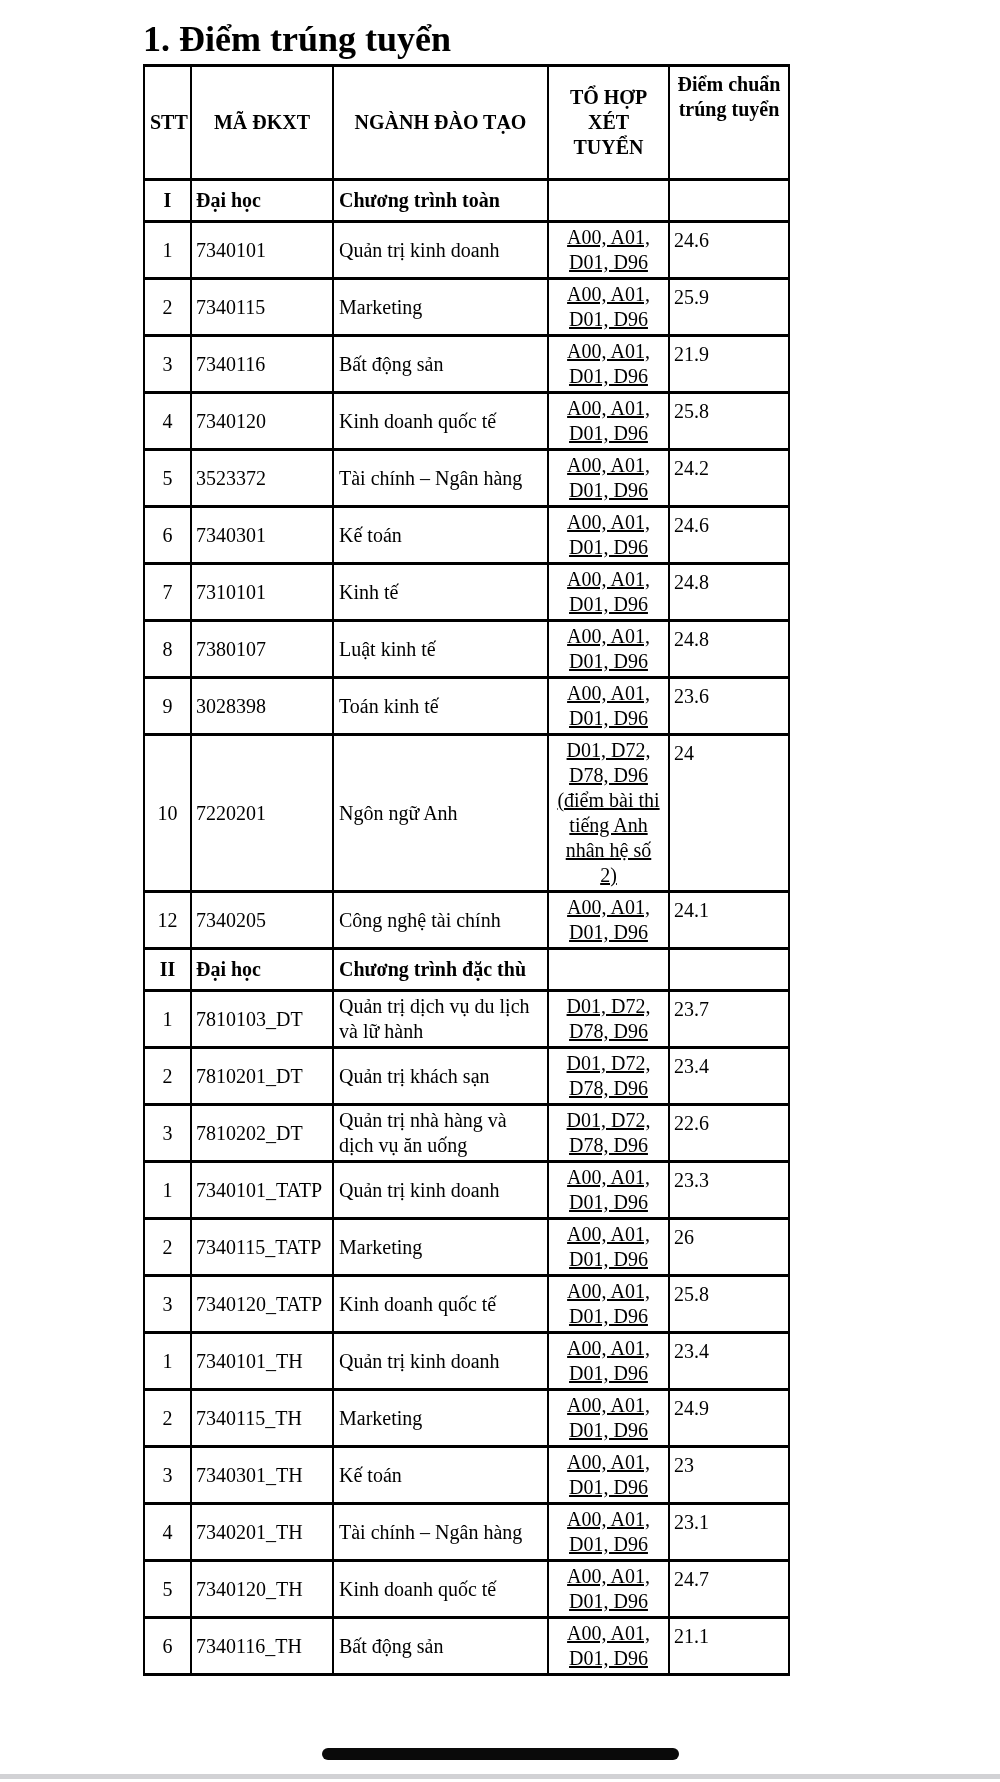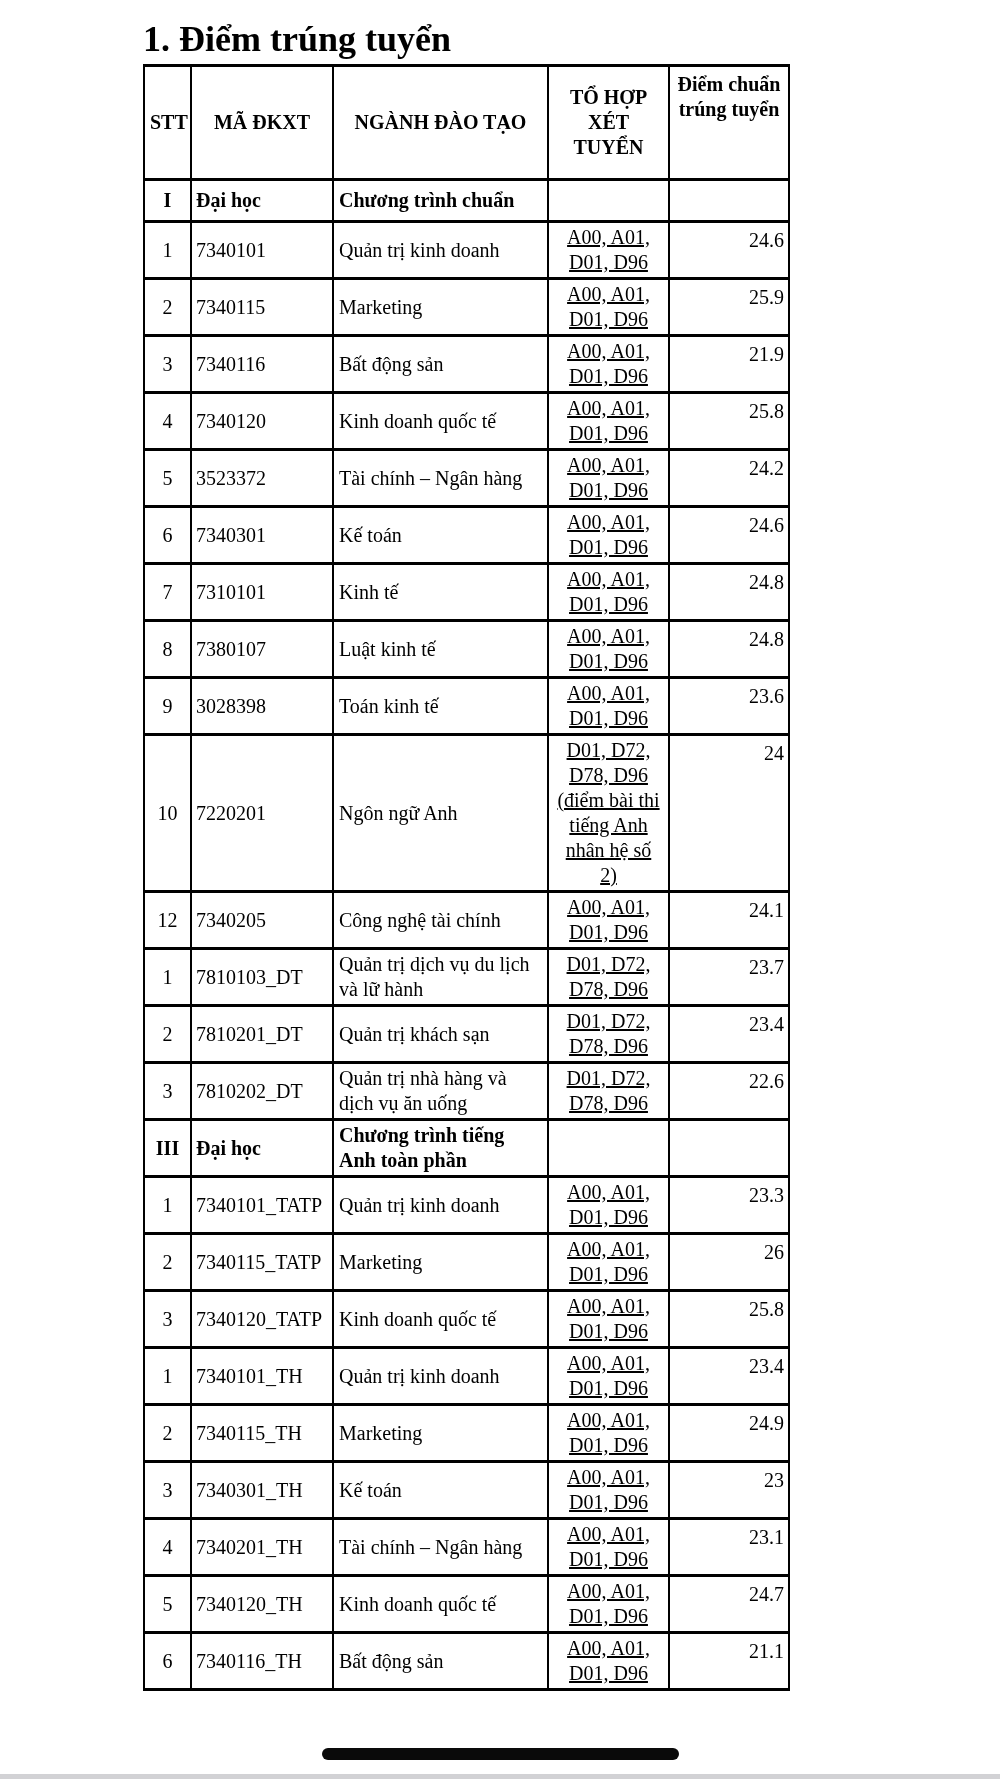--- a/index.html
+++ b/index.html
@@ -57,21 +57,21 @@
   .score-table thead th.h-score {
     vertical-align: top;
     padding-top: 5px;
   }
   .score-table tbody tr { height: 54px; }
   .score-table tbody tr.sec { height: 42px; }
   .score-table td.c0 { text-align: center; vertical-align: middle; }
   .score-table td.c1 { text-align: left; vertical-align: middle; }
   .score-table td.c2 { text-align: left; vertical-align: middle; padding: 2px 8px 2px 5px; }
   .score-table td.c3 { text-align: center; vertical-align: middle; padding: 2px 6px; text-decoration: underline; }
-  .score-table td.c4 { text-align: right; vertical-align: top; padding-top: 5px; }
+  .score-table td.c4 { text-align: left; vertical-align: top; padding-top: 5px; }
   .score-table tr.sec td { font-weight: bold; }
   .scroll-pill {
     position: absolute;
     left: 322px;
     top: 1748px;
     width: 357px;
     height: 12px;
     background: #0a0a0a;
     border-radius: 7px;
   }
@@ -104,21 +104,21 @@
         <th>MÃ ĐKXT</th>
         <th>NGÀNH ĐÀO TẠO</th>
         <th>TỔ HỢP XÉT TUYỂN</th>
         <th class="h-score">Điểm chuẩn trúng tuyển</th>
       </tr>
     </thead>
     <tbody>
         <tr class="sec">
     <td class="c0">I</td>
     <td class="c1">Đại học</td>
-    <td class="c2">Chương trình chuẩn</td>
+    <td class="c2">Chương trình toàn</td>
     <td class="c3"></td>
     <td class="c4"></td>
   </tr>
         <tr>
     <td class="c0">1</td>
     <td class="c1">7340101</td>
     <td class="c2">Quản trị kinh doanh</td>
     <td class="c3">A00, A01, D01, D96</td>
     <td class="c4">24.6</td>
   </tr>
@@ -185,20 +185,27 @@
     <td class="c3">D01, D72, D78, D96 (điểm bài thi tiếng Anh nhân hệ số 2)</td>
     <td class="c4">24</td>
   </tr>
         <tr>
     <td class="c0">12</td>
     <td class="c1">7340205</td>
     <td class="c2">Công nghệ tài chính</td>
     <td class="c3">A00, A01, D01, D96</td>
     <td class="c4">24.1</td>
   </tr>
+        <tr class="sec">
+    <td class="c0">II</td>
+    <td class="c1">Đại học</td>
+    <td class="c2">Chương trình đặc thù</td>
+    <td class="c3"></td>
+    <td class="c4"></td>
+  </tr>
         <tr>
     <td class="c0">1</td>
     <td class="c1">7810103_DT</td>
     <td class="c2">Quản trị dịch vụ du lịch và lữ hành</td>
     <td class="c3">D01, D72, D78, D96</td>
     <td class="c4">23.7</td>
   </tr>
         <tr>
     <td class="c0">2</td>
     <td class="c1">7810201_DT</td>
@@ -206,27 +213,20 @@
     <td class="c3">D01, D72, D78, D96</td>
     <td class="c4">23.4</td>
   </tr>
         <tr>
     <td class="c0">3</td>
     <td class="c1">7810202_DT</td>
     <td class="c2">Quản trị nhà hàng và dịch vụ ăn uống</td>
     <td class="c3">D01, D72, D78, D96</td>
     <td class="c4">22.6</td>
   </tr>
-        <tr class="sec">
-    <td class="c0">III</td>
-    <td class="c1">Đại học</td>
-    <td class="c2">Chương trình tiếng Anh toàn phần</td>
-    <td class="c3"></td>
-    <td class="c4"></td>
-  </tr>
         <tr>
     <td class="c0">1</td>
     <td class="c1">7340101_TATP</td>
     <td class="c2">Quản trị kinh doanh</td>
     <td class="c3">A00, A01, D01, D96</td>
     <td class="c4">23.3</td>
   </tr>
         <tr>
     <td class="c0">2</td>
     <td class="c1">7340115_TATP</td>

